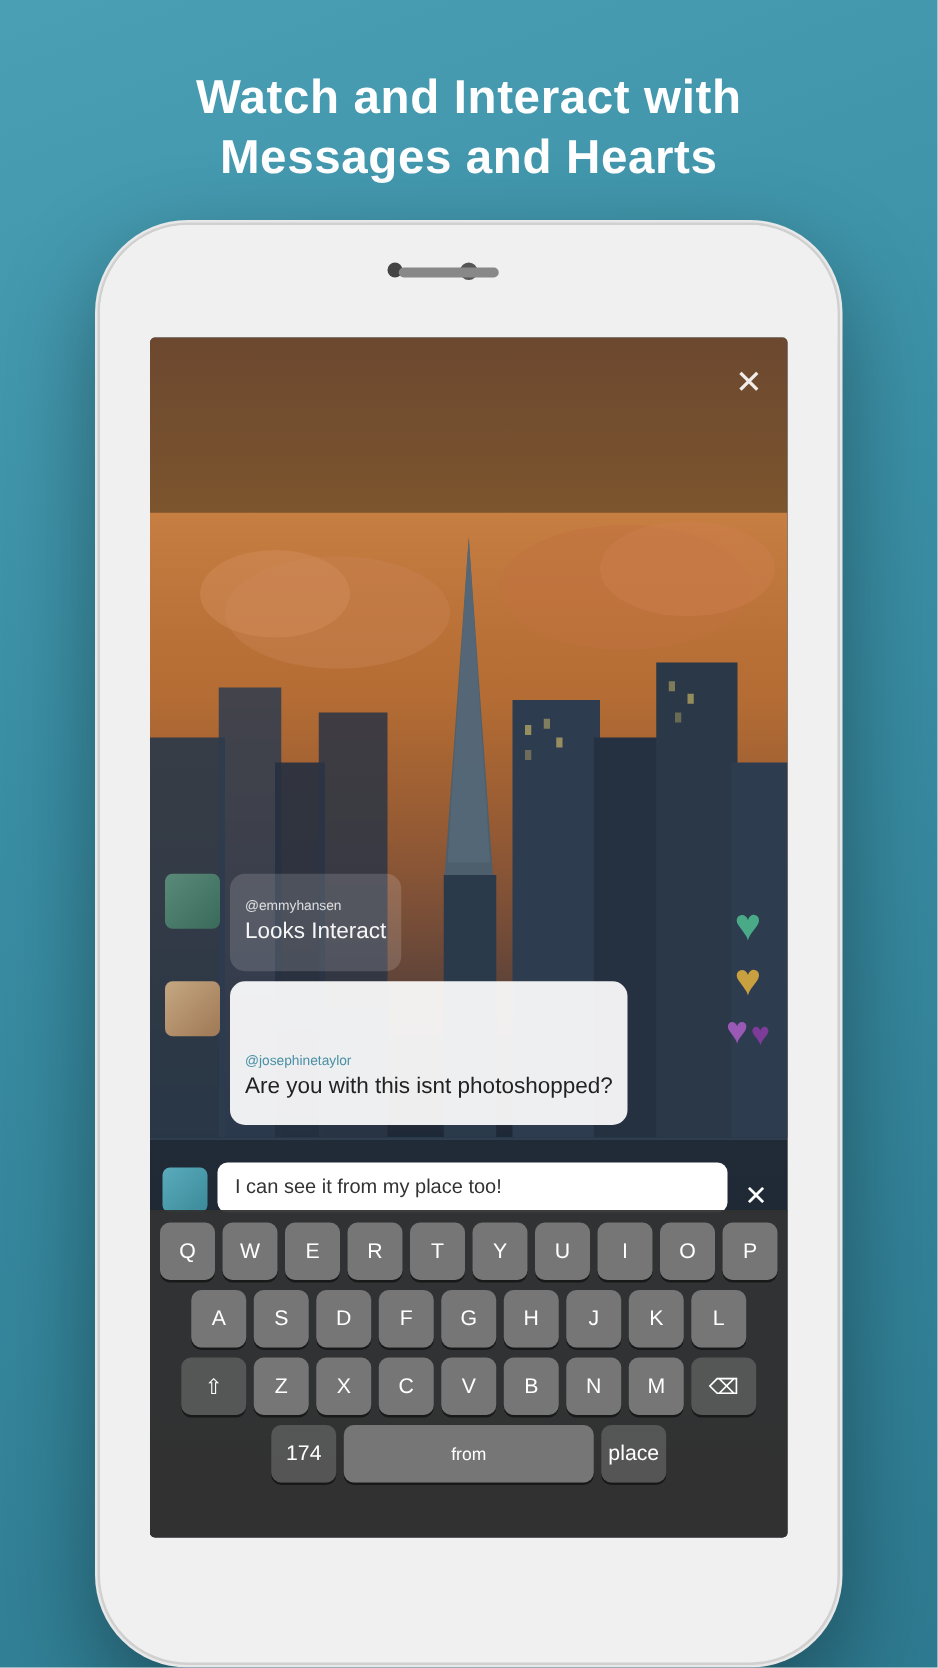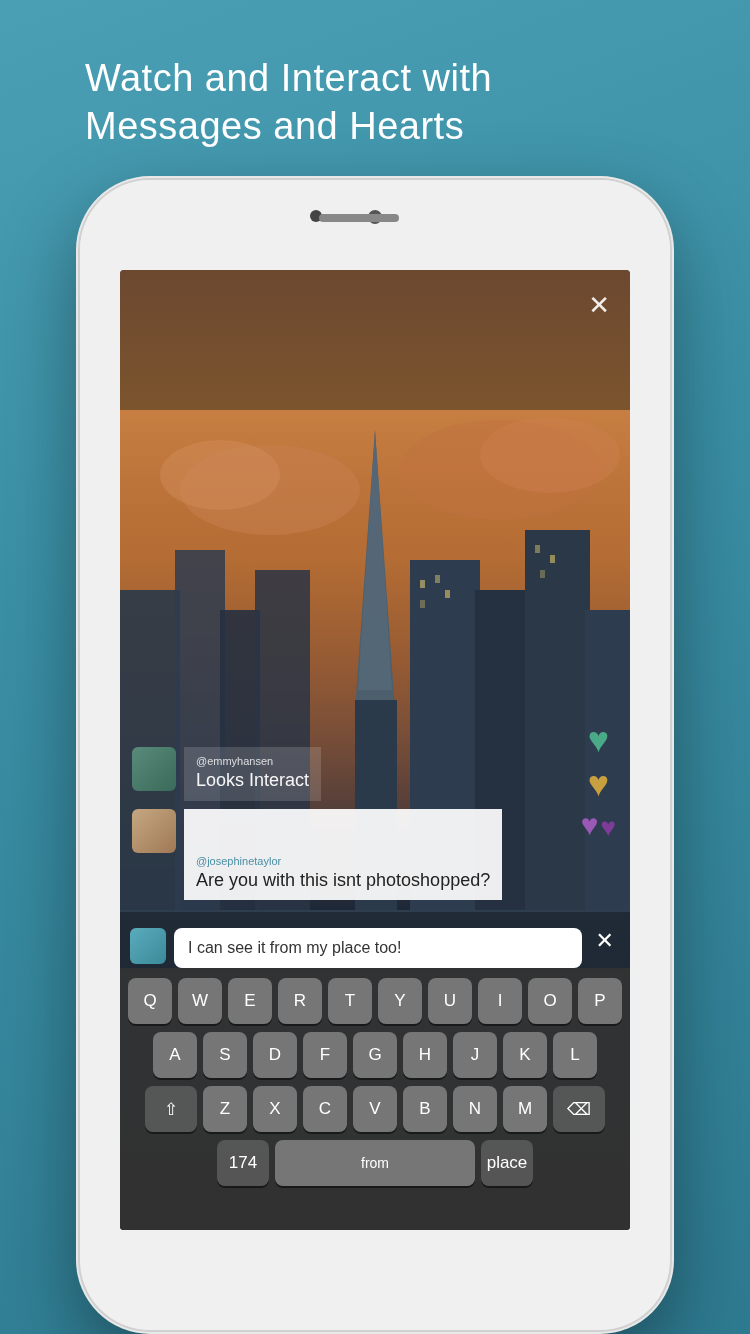--- a/index.html
+++ b/index.html
@@ -9,25 +9,26 @@
       height: 1334px;
       overflow: hidden;
       background: linear-gradient(160deg, #4a9fb5 0%, #3a8fa5 40%, #2e7a90 100%);
       display: flex;
       flex-direction: column;
       align-items: center;
       font-family: -apple-system, 'Helvetica Neue', sans-serif;
     }
 
     .header-text {
+      text-align: center;
       color: white;
       margin-top: 55px;
       margin-bottom: 30px;
       font-size: 38px;
-      font-weight: 400;
+      font-weight: 700;
       line-height: 1.25;
       letter-spacing: 0.5px;
       width: 580px;
     }
 
     
     .phone {
       position: relative;
       width: 590px;
       height: 1150px;
@@ -185,22 +186,22 @@
     .avatar-emmy {
       background: linear-gradient(135deg, #5a8a7a, #3a6a5a);
     }
 
     .avatar-josephine {
       background: linear-gradient(135deg, #c4a882, #a07855);
     }
 
     .bubble-content {
       background: rgba(255,255,255,0.15);
-      border-radius: 0;
-      padding: 8px 12px;
+      border-radius: 12px;
+      padding: 20px 12px;
     }
 
     .bubble-content.white {
       background: rgba(255,255,255,0.92);
     }
 
     .bubble-username {
       font-size: 11px;
       color: rgba(255,255,255,0.8);
       margin-bottom: 2px;
@@ -248,22 +249,22 @@
       align-items: flex-end;
       gap: 2px;
     }
 
     
     .input-bar {
       position: absolute;
       bottom: 260px;
       left: 0; right: 0;
       display: flex;
-      align-items: flex-start;
-      padding: 16px 10px;
+      align-items: flex-end;
+      padding: 0 10px;
       gap: 8px;
       background: rgba(0,0,0,0.3);
       height: 58px;
     }
 
     .input-avatar {
       width: 36px;
       height: 36px;
       border-radius: 6px;
       background: linear-gradient(135deg, #5aabbb, #3a8a9a);

